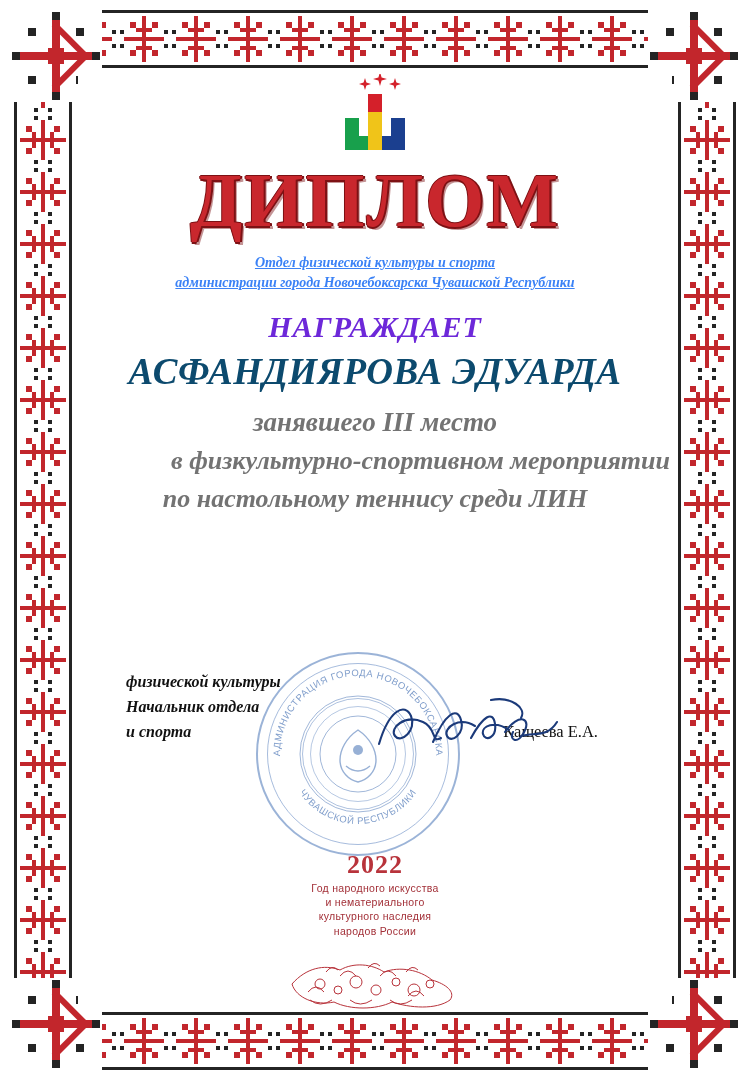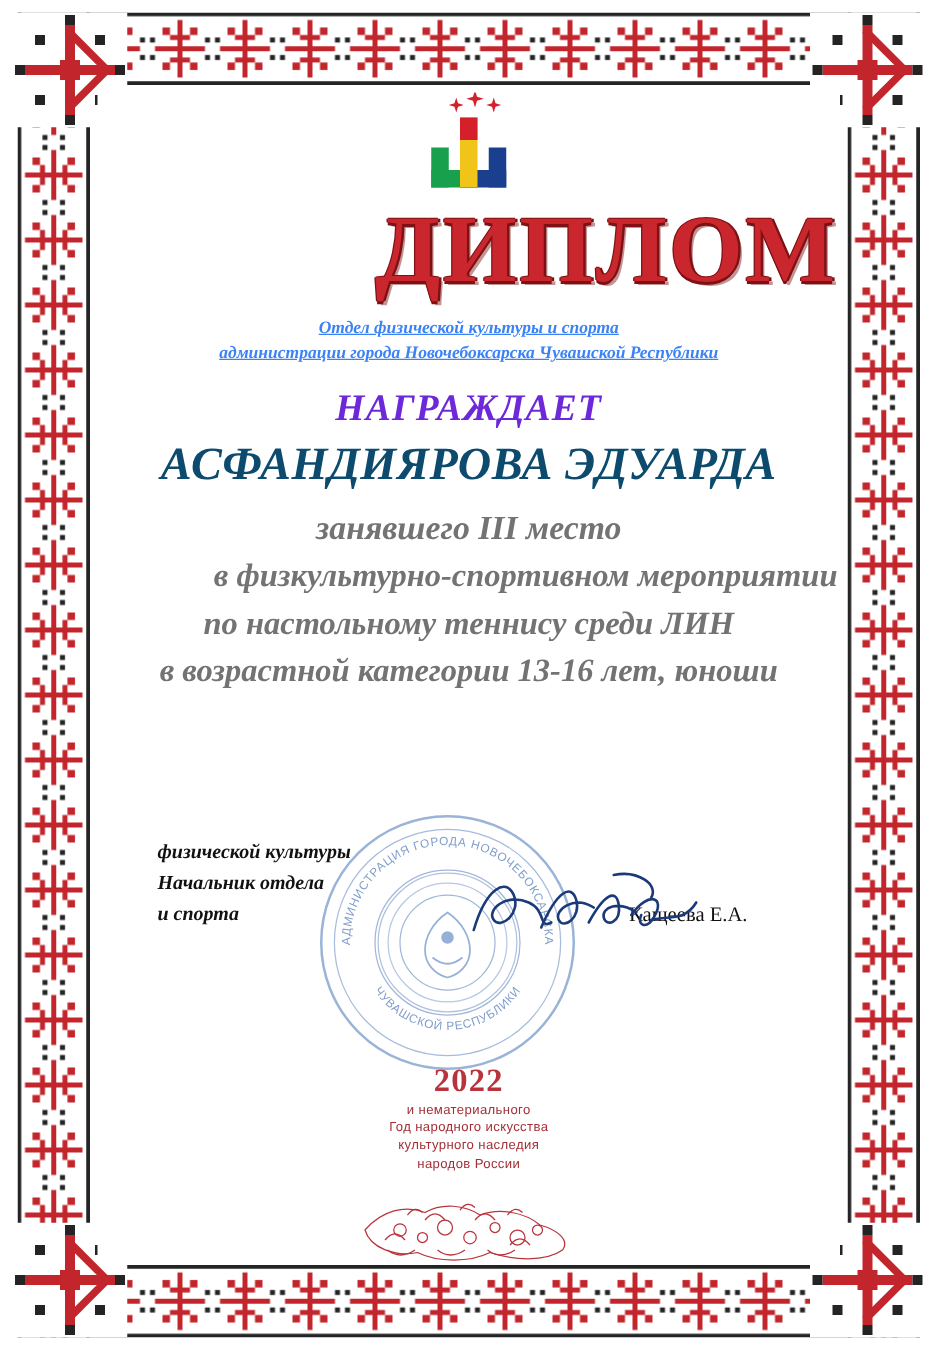--- a/index.html
+++ b/index.html
@@ -81,21 +81,20 @@
     font-size: 76px;
     letter-spacing: 2px;
     color: #c9272d;
     line-height: 0.96;
     text-shadow:
        2px 0 0 #7d1114,
       -1px 0 0 #7d1114,
        0 2px 0 #7d1114,
        0 -1px 0 #7d1114,
        3px 3px 0 rgba(125,17,20,.45);
-    text-align: right;
   }
 
   .dept {
     margin-top: 16px;
     font-family: "Liberation Serif", serif;
     font-style: italic;
     font-weight: bold;
     font-size: 14px;
     line-height: 1.45;
     color: #3b82f6;
@@ -437,21 +436,20 @@
       <div>Отдел физической культуры и спорта</div>
       <div>администрации города Новочебоксарска Чувашской Республики</div>
     </div>
 
     <div class="awards-word">НАГРАЖДАЕТ</div>
     <div class="recipient">АСФАНДИЯРОВА ЭДУАРДА</div>
 
     <div class="line place">занявшего III место</div>
     <div class="line event">в физкультурно-спортивном мероприятии</div>
     <div class="line sport">по настольному теннису среди ЛИН</div>
-    <div class="line cat">в возрастной категории 13-16 лет, юноши</div>
 
     <div class="sign-block">
 
       <div class="sign-role">
         <div>физической культуры</div>
         <div>Начальник отдела</div>
         <div>и спорта</div>
       </div>
 
       <div class="sign-name">Кащеева Е.А.</div>
@@ -489,22 +487,22 @@
           <path d="M134 40 C 148 20, 162 26, 152 42 C 146 52, 138 48, 142 40"></path>
           <path d="M150 44 C 164 40, 176 46, 186 30"></path>
           <path d="M120 8 C 140 4, 156 16, 150 26"></path>
         </g>
       </svg>
     </div>
 
     <div class="footer-logo">
       <div class="year-2022">2022</div>
       <div class="year-caption">
+        <div>Год народного искусства</div>
         <div>и нематериального</div>
-        <div>Год народного искусства</div>
         <div>культурного наследия</div>
         <div>народов России</div>
       </div>
       <svg class="map-art" width="190" height="80" viewBox="0 0 190 80">
         <g fill="none" stroke="#b8333b" stroke-width="1">
           <path d="M12 44 C 26 28, 44 24, 60 30 C 74 22, 92 24, 104 32 C 120 26, 140 30, 152 40
                    C 166 44, 176 52, 170 60 C 156 70, 130 68, 112 62 C 96 70, 70 70, 54 62
                    C 36 66, 16 58, 12 44 Z"></path>
           <circle cx="40" cy="44" r="5"></circle>
             <circle cx="58" cy="50" r="4"></circle>

